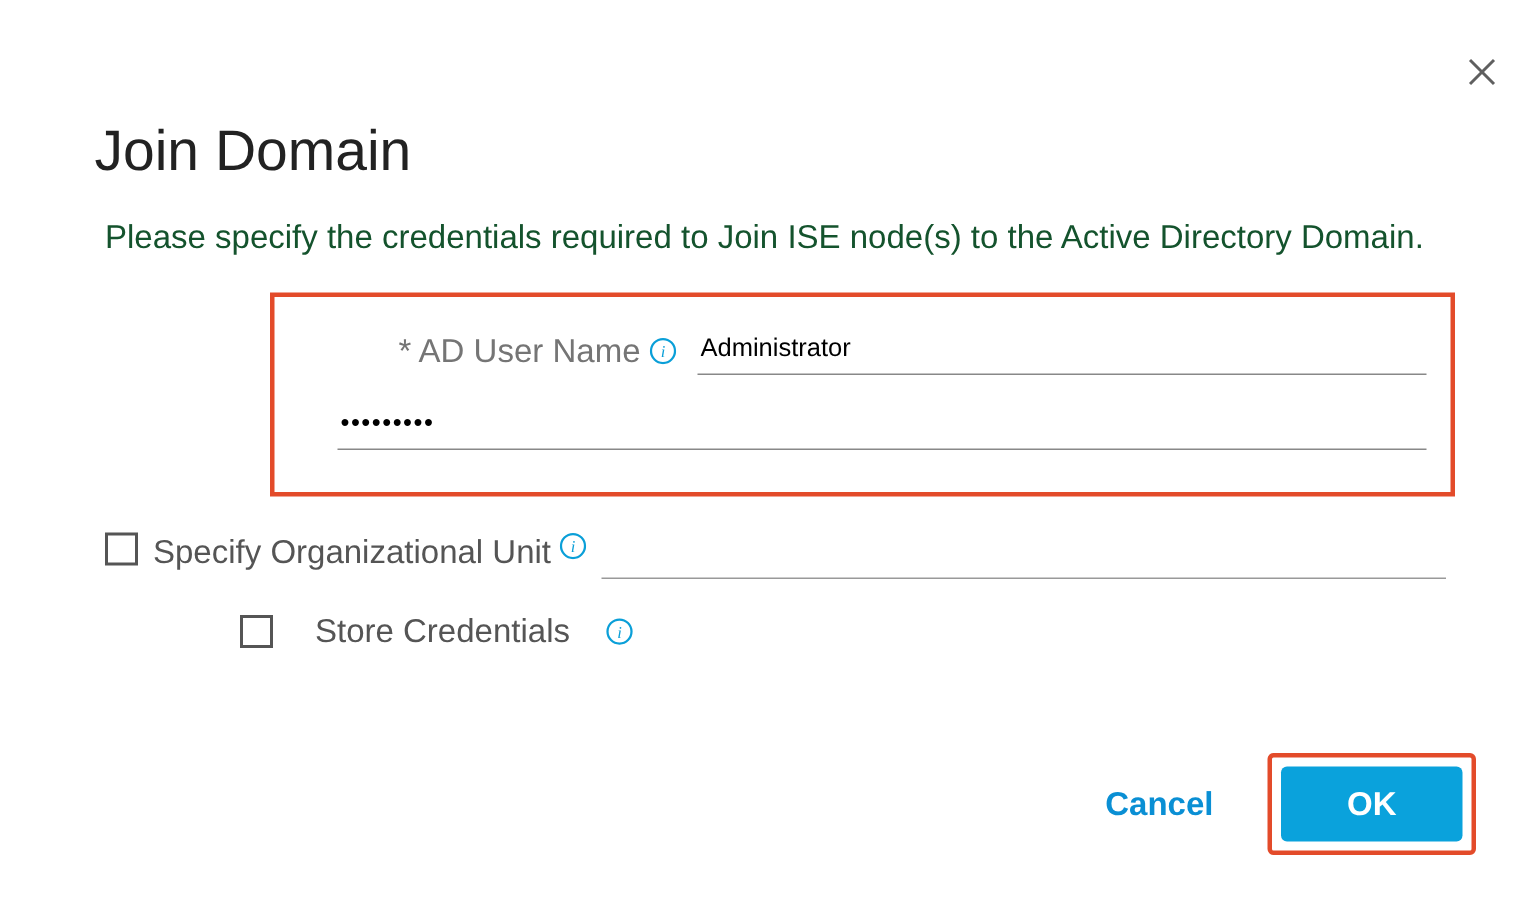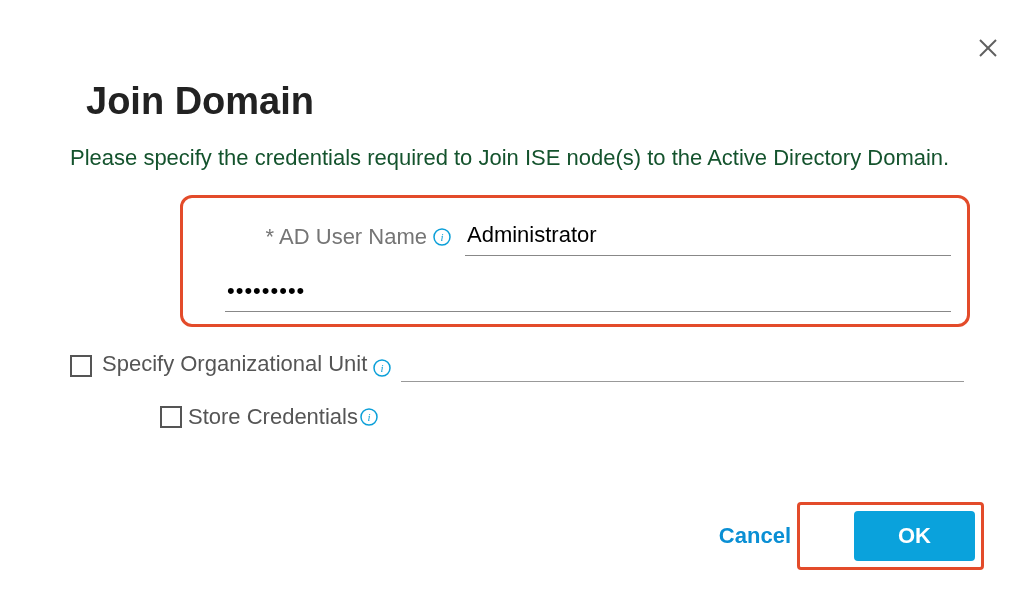--- a/index.html
+++ b/index.html
@@ -18,38 +18,38 @@
   }
   .close-x {
     position: absolute;
     top: 36px; right: 24px;
     width: 24px; height: 24px;
     cursor: pointer;
     color: #5f5f5f;
   }
   .close-x svg { width: 100%; height: 100%; }
   h1.title {
-    margin: 50px 0 20px 26px;
+    margin: 50px 0 20px 3px;
     font-size: 38px;
-    font-weight: 700;
+    font-weight: 400;
     color: #222;
   }
   .desc {
     margin: 0 0 22px 10px;
     font-size: 22px;
     color: #14532d;
     line-height: 1.35;
     max-width: 920px;
   }
   .highlight-box {
     margin: 0 auto 20px 120px;
     width: 790px;
     border: 3px solid #e34b2a;
-    border-radius: 12px;
-    padding: 20px 16px 12px 28px;
+    border-radius: 0;
+    padding: 20px 16px 28px 28px;
   }
   .field-row {
     display: flex;
     align-items: center;
     margin-bottom: 18px;
   }
   .label-col {
     width: 240px;
     text-align: right;
     font-size: 22px;
@@ -68,21 +68,21 @@
   }
   .info-icon svg { width: 18px; height: 18px; }
   .input-col {
     flex: 1;
     margin-left: 14px;
   }
   .text-input {
     width: 100%;
     border: none;
     border-bottom: 1px solid #888;
-    font-size: 22px;
+    font-size: 17px;
     padding: 4px 2px 7px 2px;
     outline: none;
     background: transparent;
     font-family: inherit;
   }
   .cb {
     width: 22px; height: 22px;
     border: 2px solid #555;
     margin-right: 4px;
     background: #fff;
@@ -90,21 +90,21 @@
     flex-shrink: 0;
   }
   .ou-row {
     display: flex;
     align-items: center;
     margin-left: 10px;
     margin-top: 16px;
   }
   .ou-label {
     display: flex;
-    align-items: flex-end;
+    align-items: flex-start;
     font-size: 22px;
     color: #555;
     gap: 6px;
   }
   .ou-input {
     flex: 1;
     margin-left: 10px;
     border: none;
     border-bottom: 1px solid #999;
     font-size: 20px;
@@ -113,28 +113,29 @@
     background: transparent;
     min-width: 0;
   }
   .store-row {
     display: flex;
     align-items: center;
     font-size: 22px;
     color: #555;
     margin-left: 100px;
     margin-top: 22px;
-    gap: 2px;
+    gap: 24px;
   }
   .button-bar {
     position: absolute;
     bottom: 28px;
     right: 40px;
     display: flex;
     align-items: center;
+    gap: 30px;
   }
   .btn-cancel {
     background: none;
     border: none;
     color: #0a8fd4;
     font-size: 22px;
     font-weight: 600;
     cursor: pointer;
     font-family: inherit;
   }
@@ -146,21 +147,20 @@
   .btn-ok {
     background: #0aa2dc;
     color: #ffffff;
     border: none;
     font-size: 22px;
     font-weight: 600;
     padding: 12px 44px;
     border-radius: 4px;
     cursor: pointer;
     font-family: inherit;
-    margin-left: 48px;
   }
 </style>
 </head>
 <body>
 
 <div class="dialog">
 
   <div class="close-x">
     <svg viewBox="0 0 24 24" stroke="currentColor" stroke-width="2" fill="none">
       <line x1="4" y1="4" x2="20" y2="20"></line>

